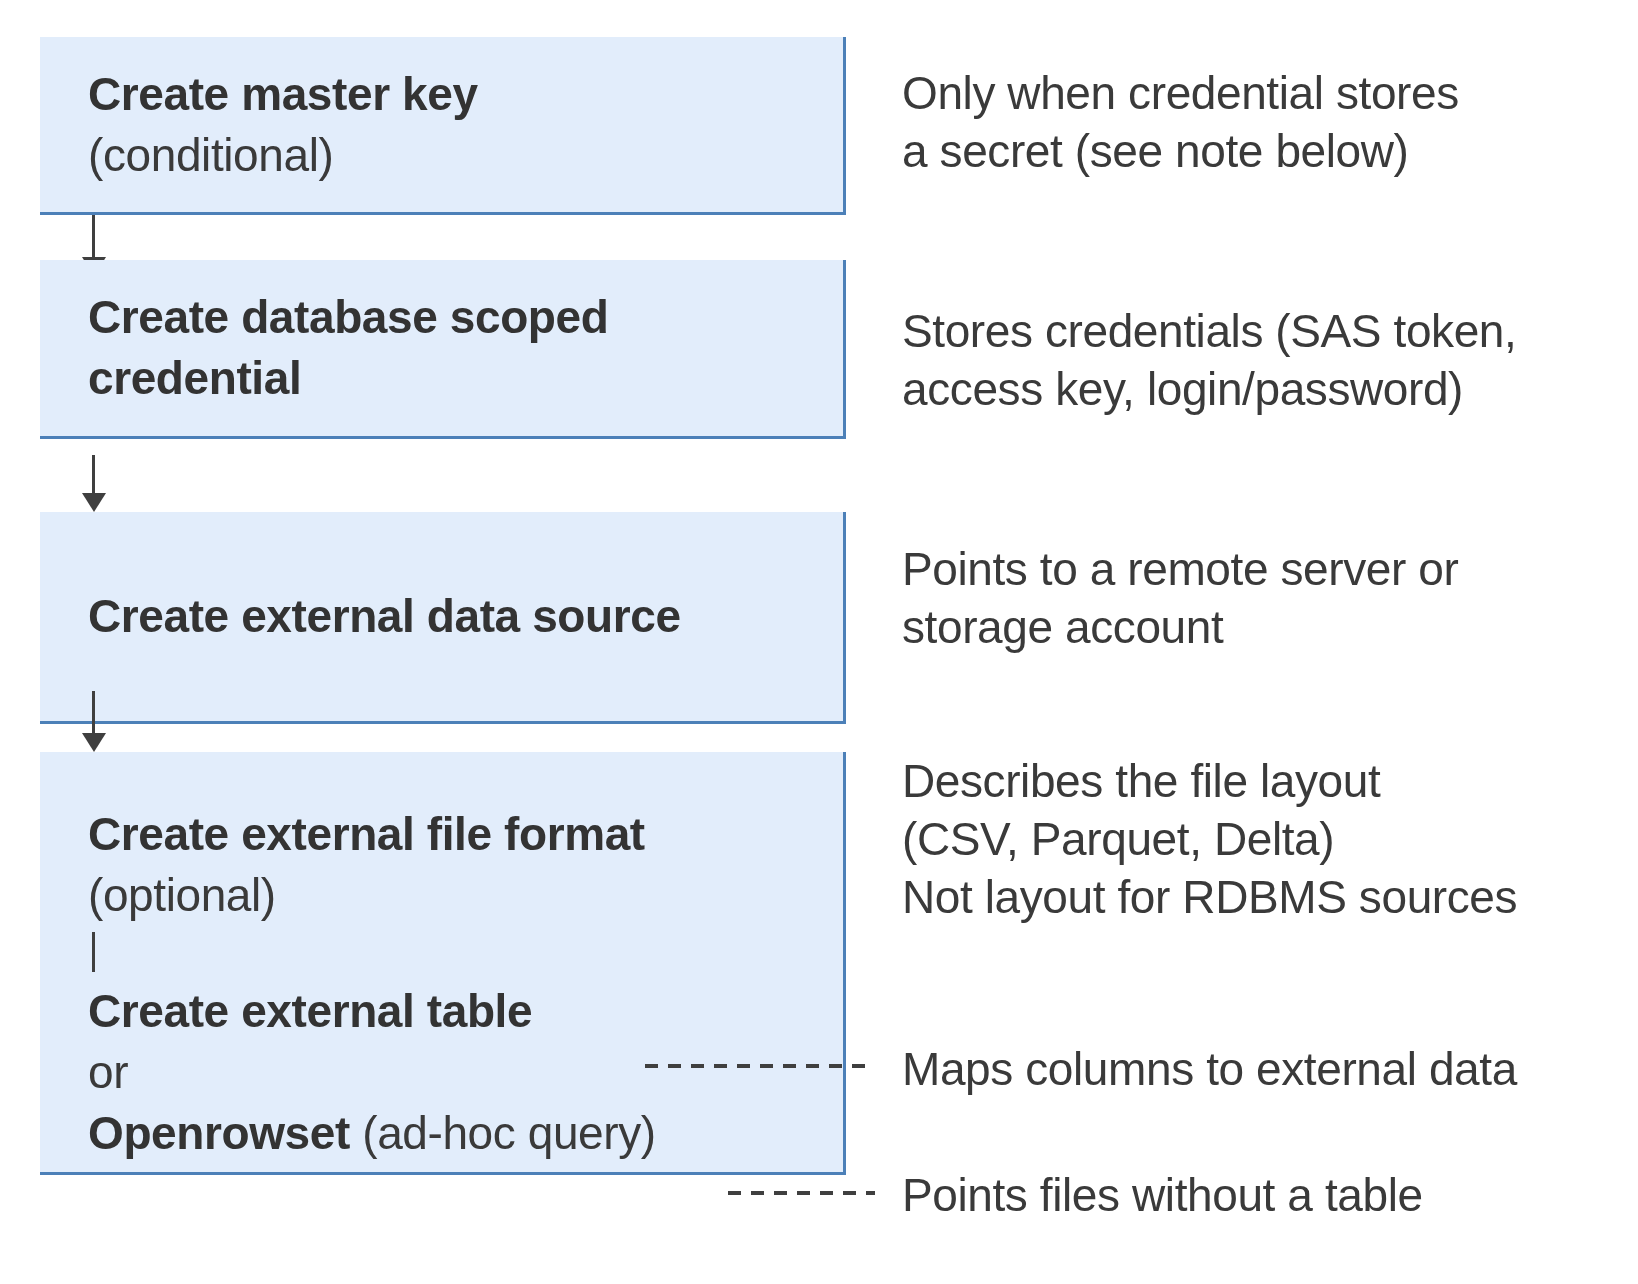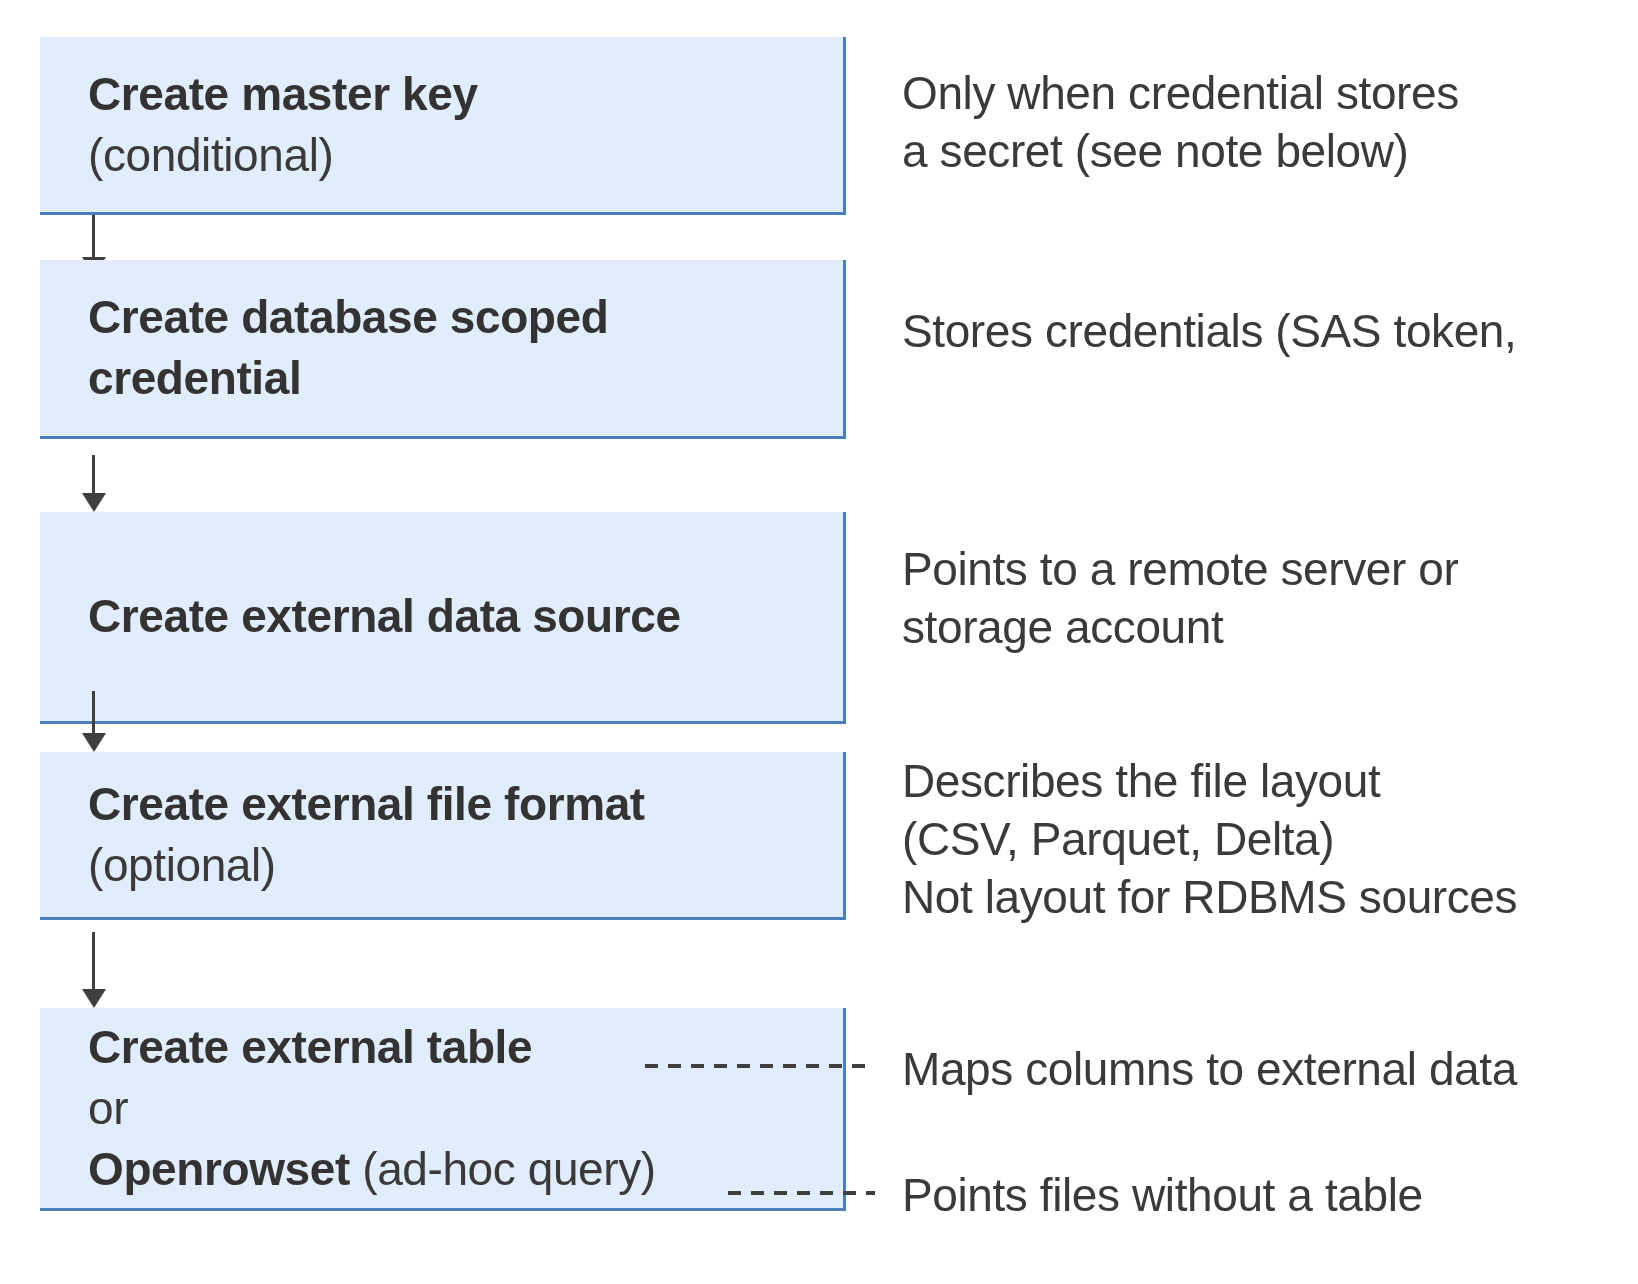--- a/index.html
+++ b/index.html
@@ -61,56 +61,57 @@
   <div class="arrow" style="top:215px;height:61px">
     <div class="shaft"></div>
     <div class="head"></div>
   </div>
 
   <div class="box" style="top:260px;height:179px">
     <div class="bold">Create database scoped credential</div>
   </div>
   <div class="note" style="top:302px">
     <div>Stores credentials (SAS token,</div>
+    <div>access key, login/password)</div>
   </div>
 
   <div class="arrow" style="top:455px;height:57px">
     <div class="shaft"></div>
     <div class="head"></div>
   </div>
 
   <div class="box" style="top:512px;height:212px">
     <div class="bold">Create external data source</div>
   </div>
   <div class="note" style="top:540px">
     <div>Points to a remote server or</div>
     <div>storage account</div>
   </div>
 
   <div class="arrow" style="top:691px;height:61px">
     <div class="shaft"></div>
     <div class="head"></div>
   </div>
 
-  <div class="box" style="top:752px;height:168px">
+  <div class="box" style="top:752px;height:228px">
     <div class="bold">Create external file format</div>
     <div>(optional)</div>
   </div>
   <div class="note" style="top:752px">
     <div>Describes the file layout</div>
     <div>(CSV, Parquet, Delta)</div>
     <div>Not layout for RDBMS sources</div>
   </div>
 
   <div class="arrow" style="top:932px;height:76px">
     <div class="shaft"></div>
     <div class="head"></div>
   </div>
 
-  <div class="box" style="top:1008px;height:203px">
+  <div class="box" style="top:972px;height:203px">
     <div class="bold">Create external table</div>
     <div>or</div>
     <div><span class="bold">Openrowset</span><span> (ad-hoc query)</span></div>
   </div>
 
   <div class="dash" style="top:1064px;left:645px;width:230px"></div>
   <div class="note" style="top:1040px">
     <div>Maps columns to external data</div>
   </div>
 

